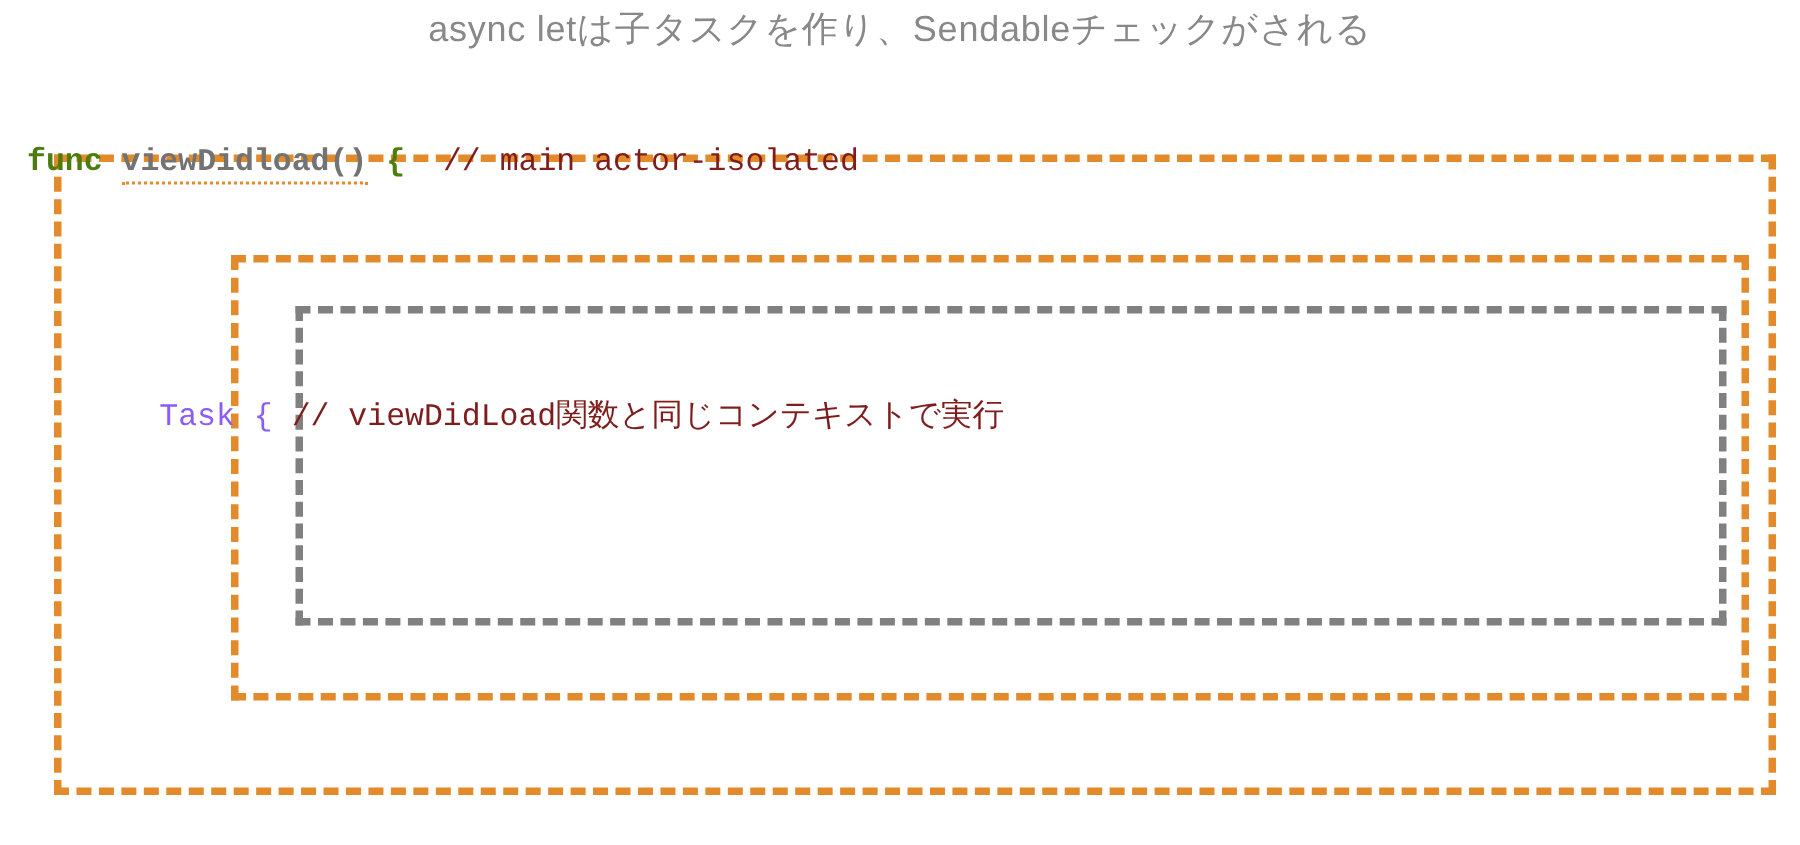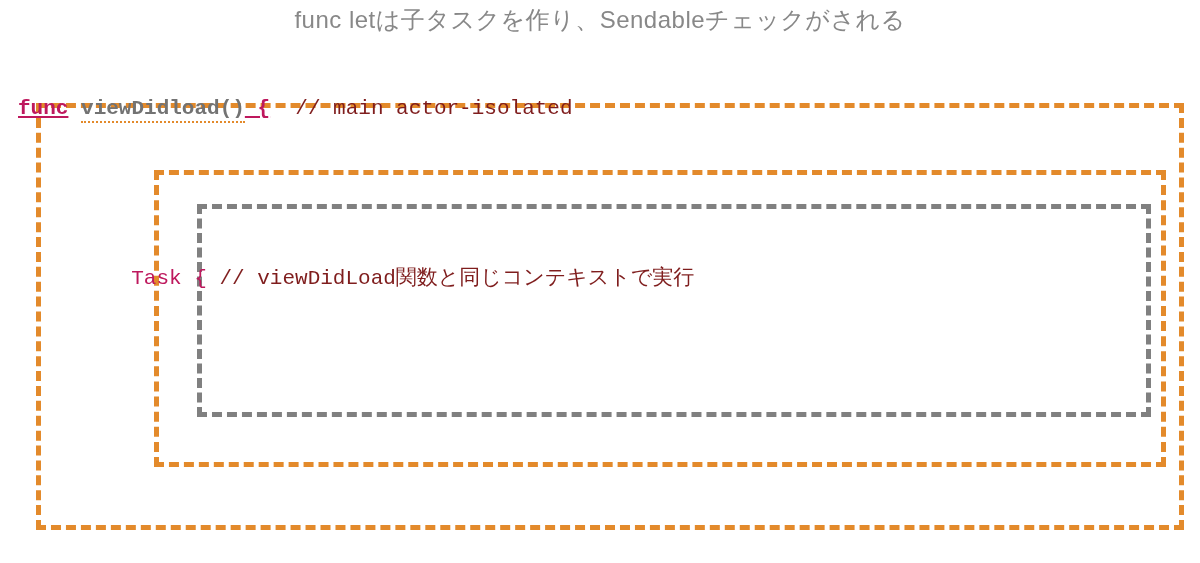--- a/index.html
+++ b/index.html
@@ -35,22 +35,22 @@
   }
 
   
   .code {
     position: absolute;
     left: 18px;
     top: 38px;
     white-space: pre;
   }
   .code .row { display: block; }
-  .keyword { color: #be185d; font-weight: bold; text-decoration: underline; }
-  .ident   { color: #be185d; margin-left: 25px; }
+  .keyword { color: #4d7c0f; font-weight: bold; }
+  .ident   { color: #8b5cf6; }
   .comment { color: #7f1d1d; }
 
   
   .mainactor { color: #4F3DFF; font-weight: bold; }
 
   
   .funcname {
     color: #737373;
     font-weight: bold;
     border-bottom: 2px dotted #E38A2B;
@@ -89,21 +89,21 @@
   }
 
   
   .in1  { padding-left: 7ch; }   
 </style>
 </head>
 <body>
 
 <div class="stage">
 
-  <div class="note-top">func letは子タスクを作り、Sendableチェックがされる</div>
+  <div class="note-top">async letは子タスクを作り、Sendableチェックがされる</div>
 
   <div class="box-outer"></div>
   <div class="box-mid"></div>
   <div class="box-inner"></div>
 
   <div class="code">
     <span class="row"><span class="keyword">func</span><span> </span><span class="funcname">viewDidload()</span><span class="keyword"> {</span><span>  </span><span class="comment">// main actor-isolated</span></span>
     <span class="row">&nbsp;</span>
     <span class="row in1"><span class="ident">Task { </span><span class="comment">// viewDidLoad関数と同じコンテキストで実行</span></span>
     <span class="row">&nbsp;</span>

